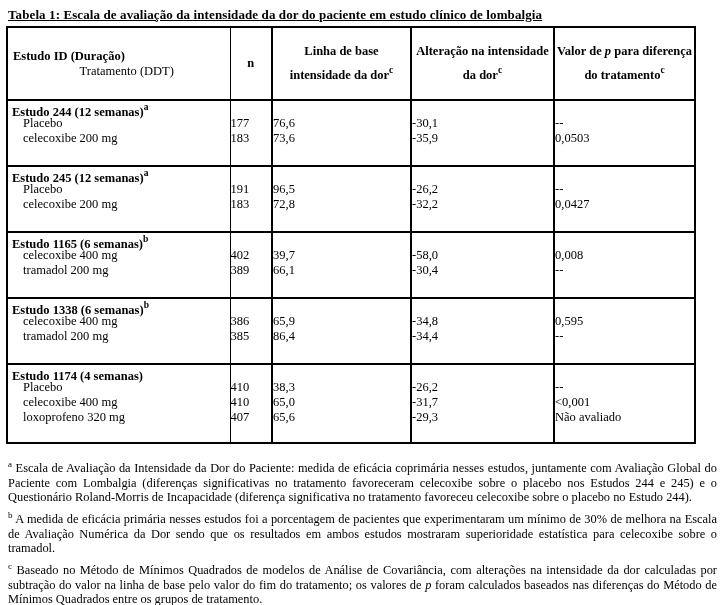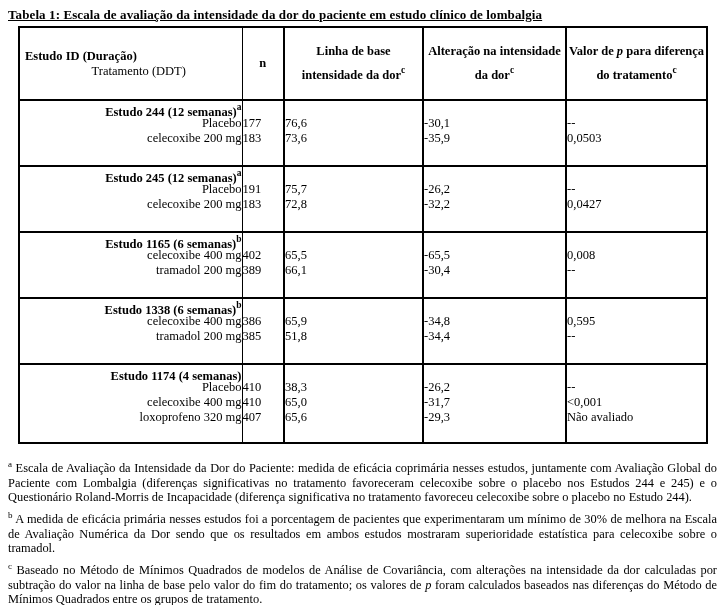--- a/index.html
+++ b/index.html
@@ -19,21 +19,21 @@
     font-size: 13px;
     text-decoration: underline;
     letter-spacing: 0.1px;
     margin-top: 9px;
   }
 
   
   table.tbl {
     border-collapse: collapse;
     table-layout: fixed;
-    margin-left: 18px;
+    margin-left: 6px;
     width: 688px;
     border: 2px solid #000;
   }
   .tbl th, .tbl td {
     border: 1px solid #000;
     padding: 0;
   }
   
   .tbl th:nth-child(2), .tbl td:nth-child(2),
   .tbl th:nth-child(3), .tbl td:nth-child(3),
@@ -60,21 +60,20 @@
     position: relative;
     top: -1px;
   }
   .it { font-style: italic; }
 
   
   tbody td {
     vertical-align: top;
     padding-top: 4px;
     font-size: 12.5px;
-    text-align: right;
   }
   tr.blk td   { height: 66px; }
   tr.blk3 td  { height: 79px; }
   .line { height: 15px; line-height: 15px; white-space: nowrap; }
   .study-line { font-weight: bold; padding-left: 4px; }
   sup.ss { font-size: 9.5px; font-weight: bold; position: relative; top: -1px; }
   .treat { padding-left: 15px; font-weight: normal; }
   td.cnum { text-align: left; }
 
   
@@ -164,21 +163,21 @@
           <div class="line treat">Placebo</div>
           <div class="line treat">celecoxibe 200 mg</div>
         </td>
         <td class="cnum">
           <div class="line">&nbsp;</div>
           <div class="line">191</div>
           <div class="line">183</div>
         </td>
         <td class="cnum">
           <div class="line">&nbsp;</div>
-          <div class="line">75,7</div>
+          <div class="line">96,5</div>
           <div class="line">72,8</div>
         </td>
         <td class="cnum">
           <div class="line">&nbsp;</div>
           <div class="line">-26,2</div>
           <div class="line">-32,2</div>
         </td>
         <td class="cnum">
           <div class="line">&nbsp;</div>
           <div class="line">--</div>
@@ -192,26 +191,26 @@
           <div class="line treat">celecoxibe 400 mg</div>
           <div class="line treat">tramadol 200 mg</div>
         </td>
         <td class="cnum">
           <div class="line">&nbsp;</div>
           <div class="line">402</div>
           <div class="line">389</div>
         </td>
         <td class="cnum">
           <div class="line">&nbsp;</div>
-          <div class="line">65,5</div>
+          <div class="line">39,7</div>
           <div class="line">66,1</div>
         </td>
         <td class="cnum">
           <div class="line">&nbsp;</div>
-          <div class="line">-65,5</div>
+          <div class="line">-58,0</div>
           <div class="line">-30,4</div>
         </td>
         <td class="cnum">
           <div class="line">&nbsp;</div>
           <div class="line">0,008</div>
           <div class="line">--</div>
         </td>
       </tr>
 
       <tr class="blk">
@@ -221,21 +220,21 @@
           <div class="line treat">tramadol 200 mg</div>
         </td>
         <td class="cnum">
           <div class="line">&nbsp;</div>
           <div class="line">386</div>
           <div class="line">385</div>
         </td>
         <td class="cnum">
           <div class="line">&nbsp;</div>
           <div class="line">65,9</div>
-          <div class="line">51,8</div>
+          <div class="line">86,4</div>
         </td>
         <td class="cnum">
           <div class="line">&nbsp;</div>
           <div class="line">-34,8</div>
           <div class="line">-34,4</div>
         </td>
         <td class="cnum">
           <div class="line">&nbsp;</div>
           <div class="line">0,595</div>
           <div class="line">--</div>

